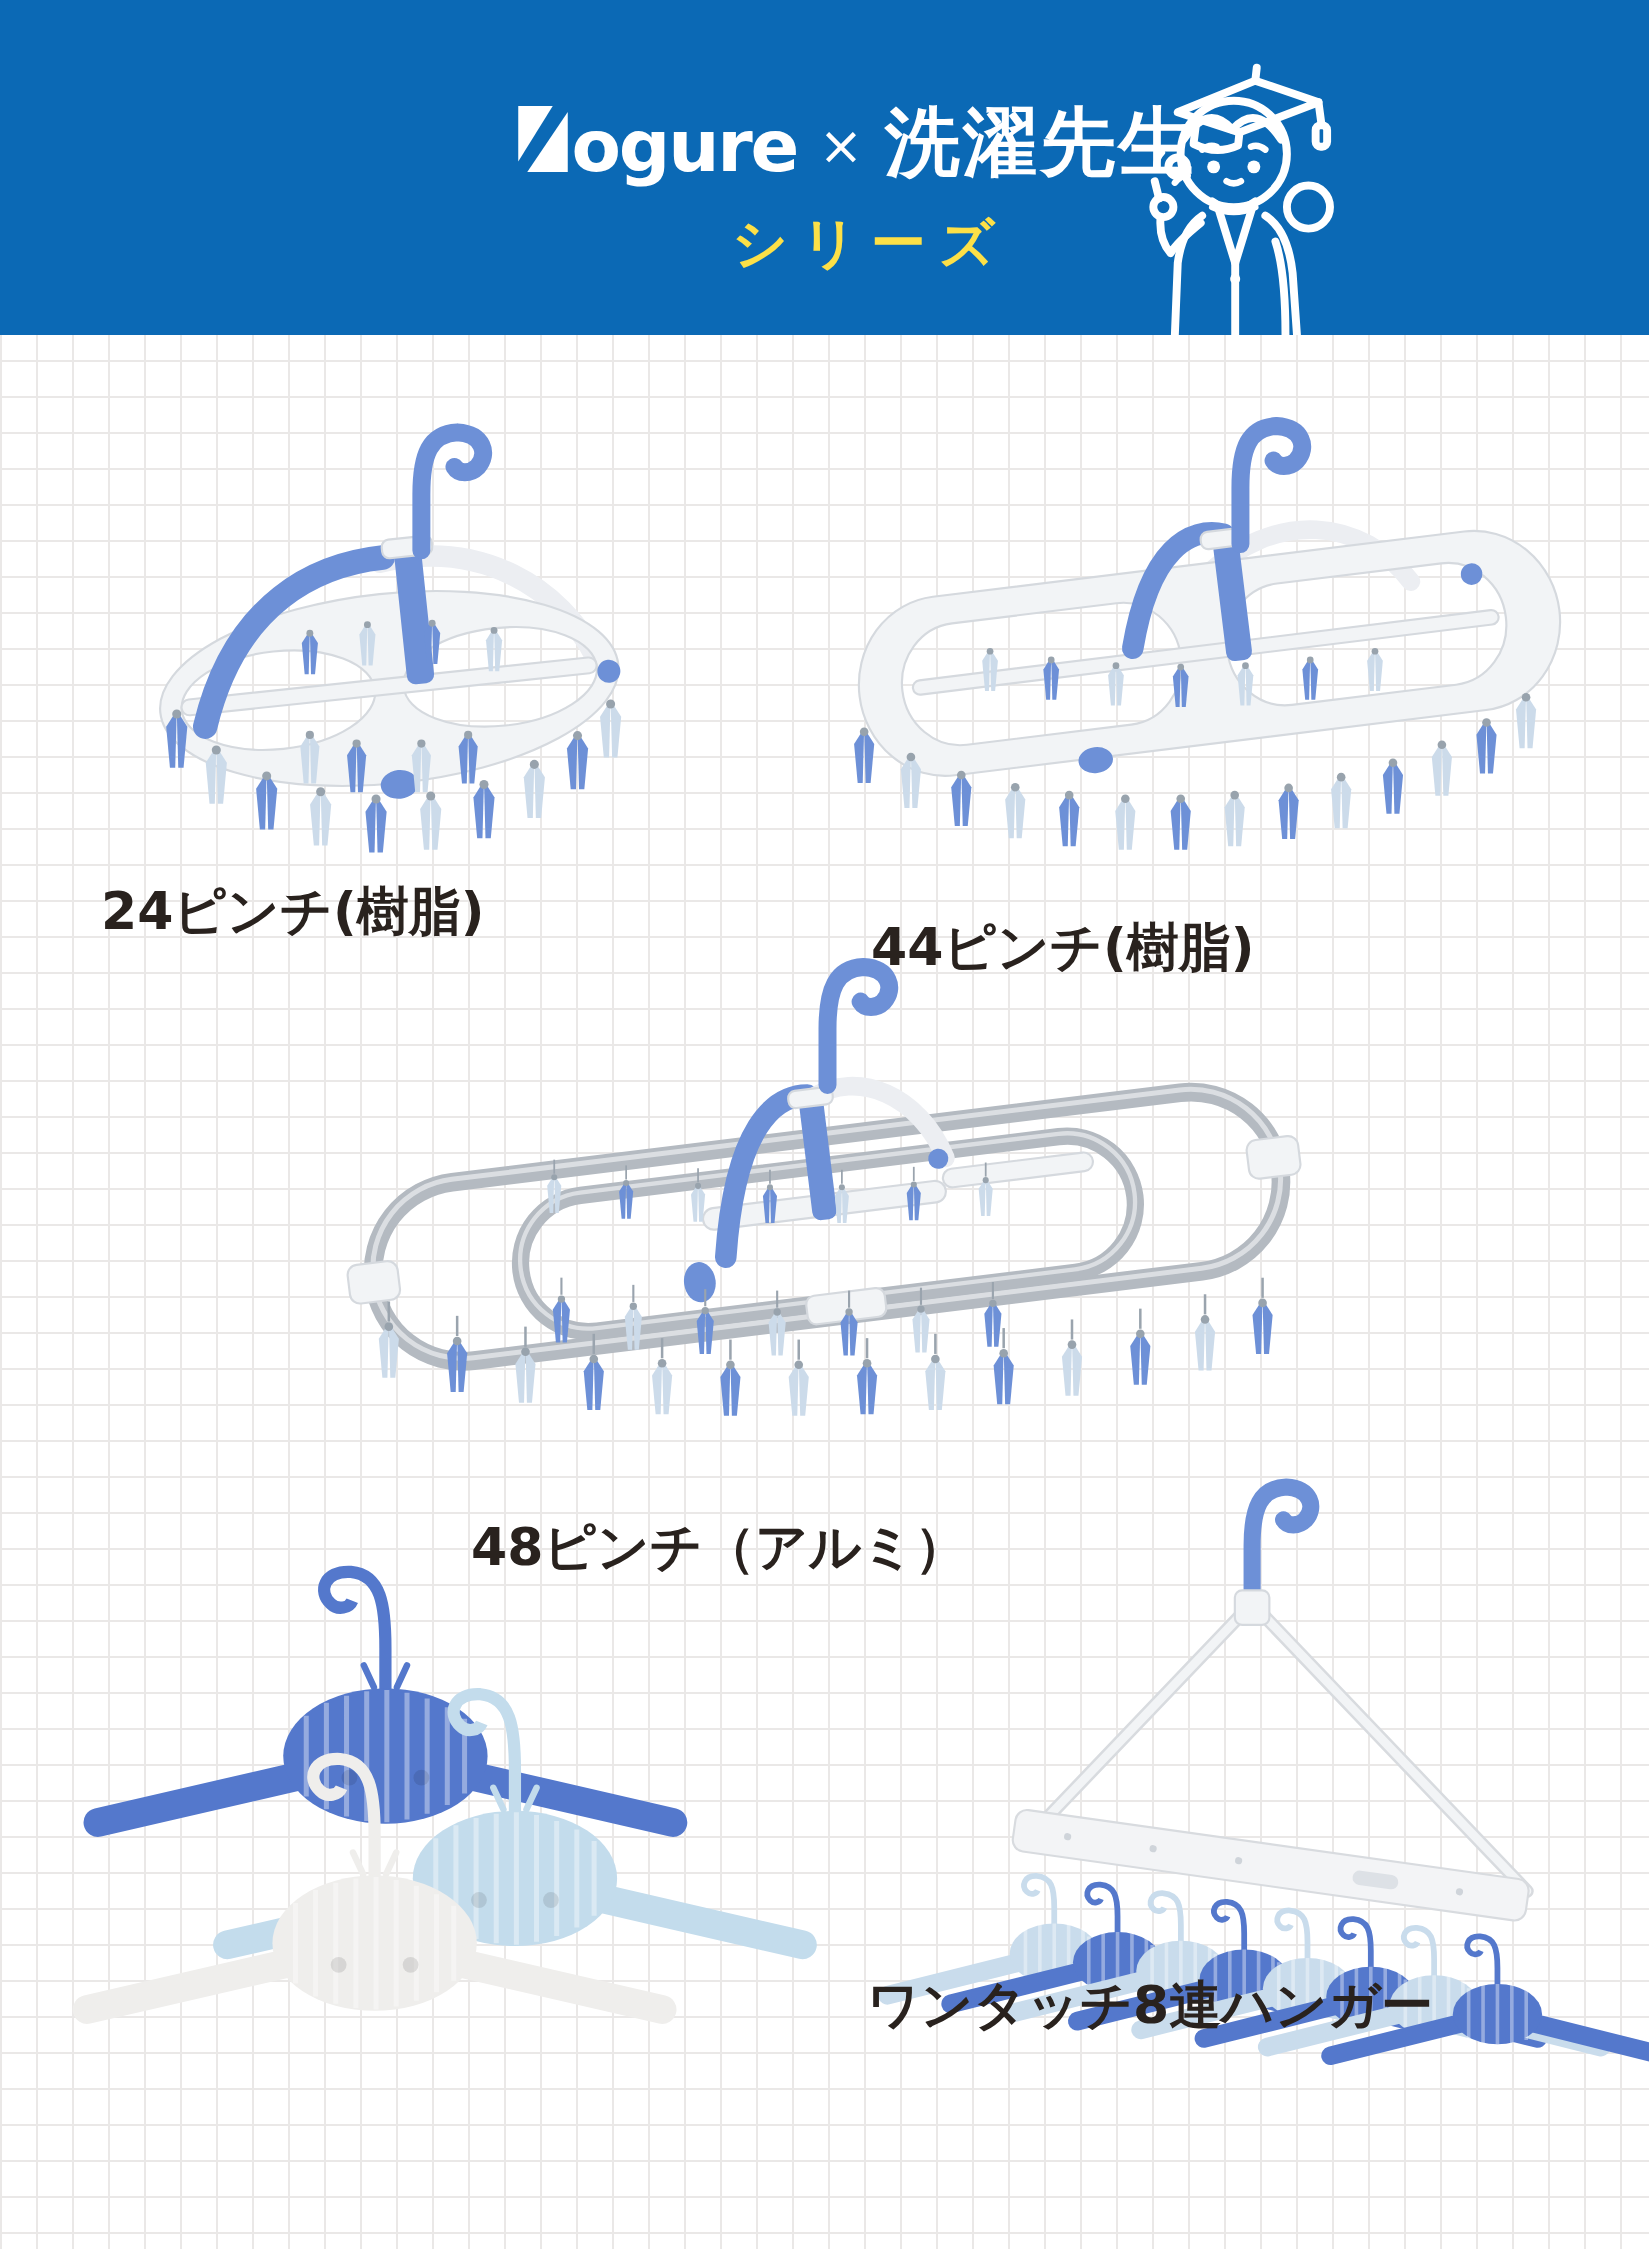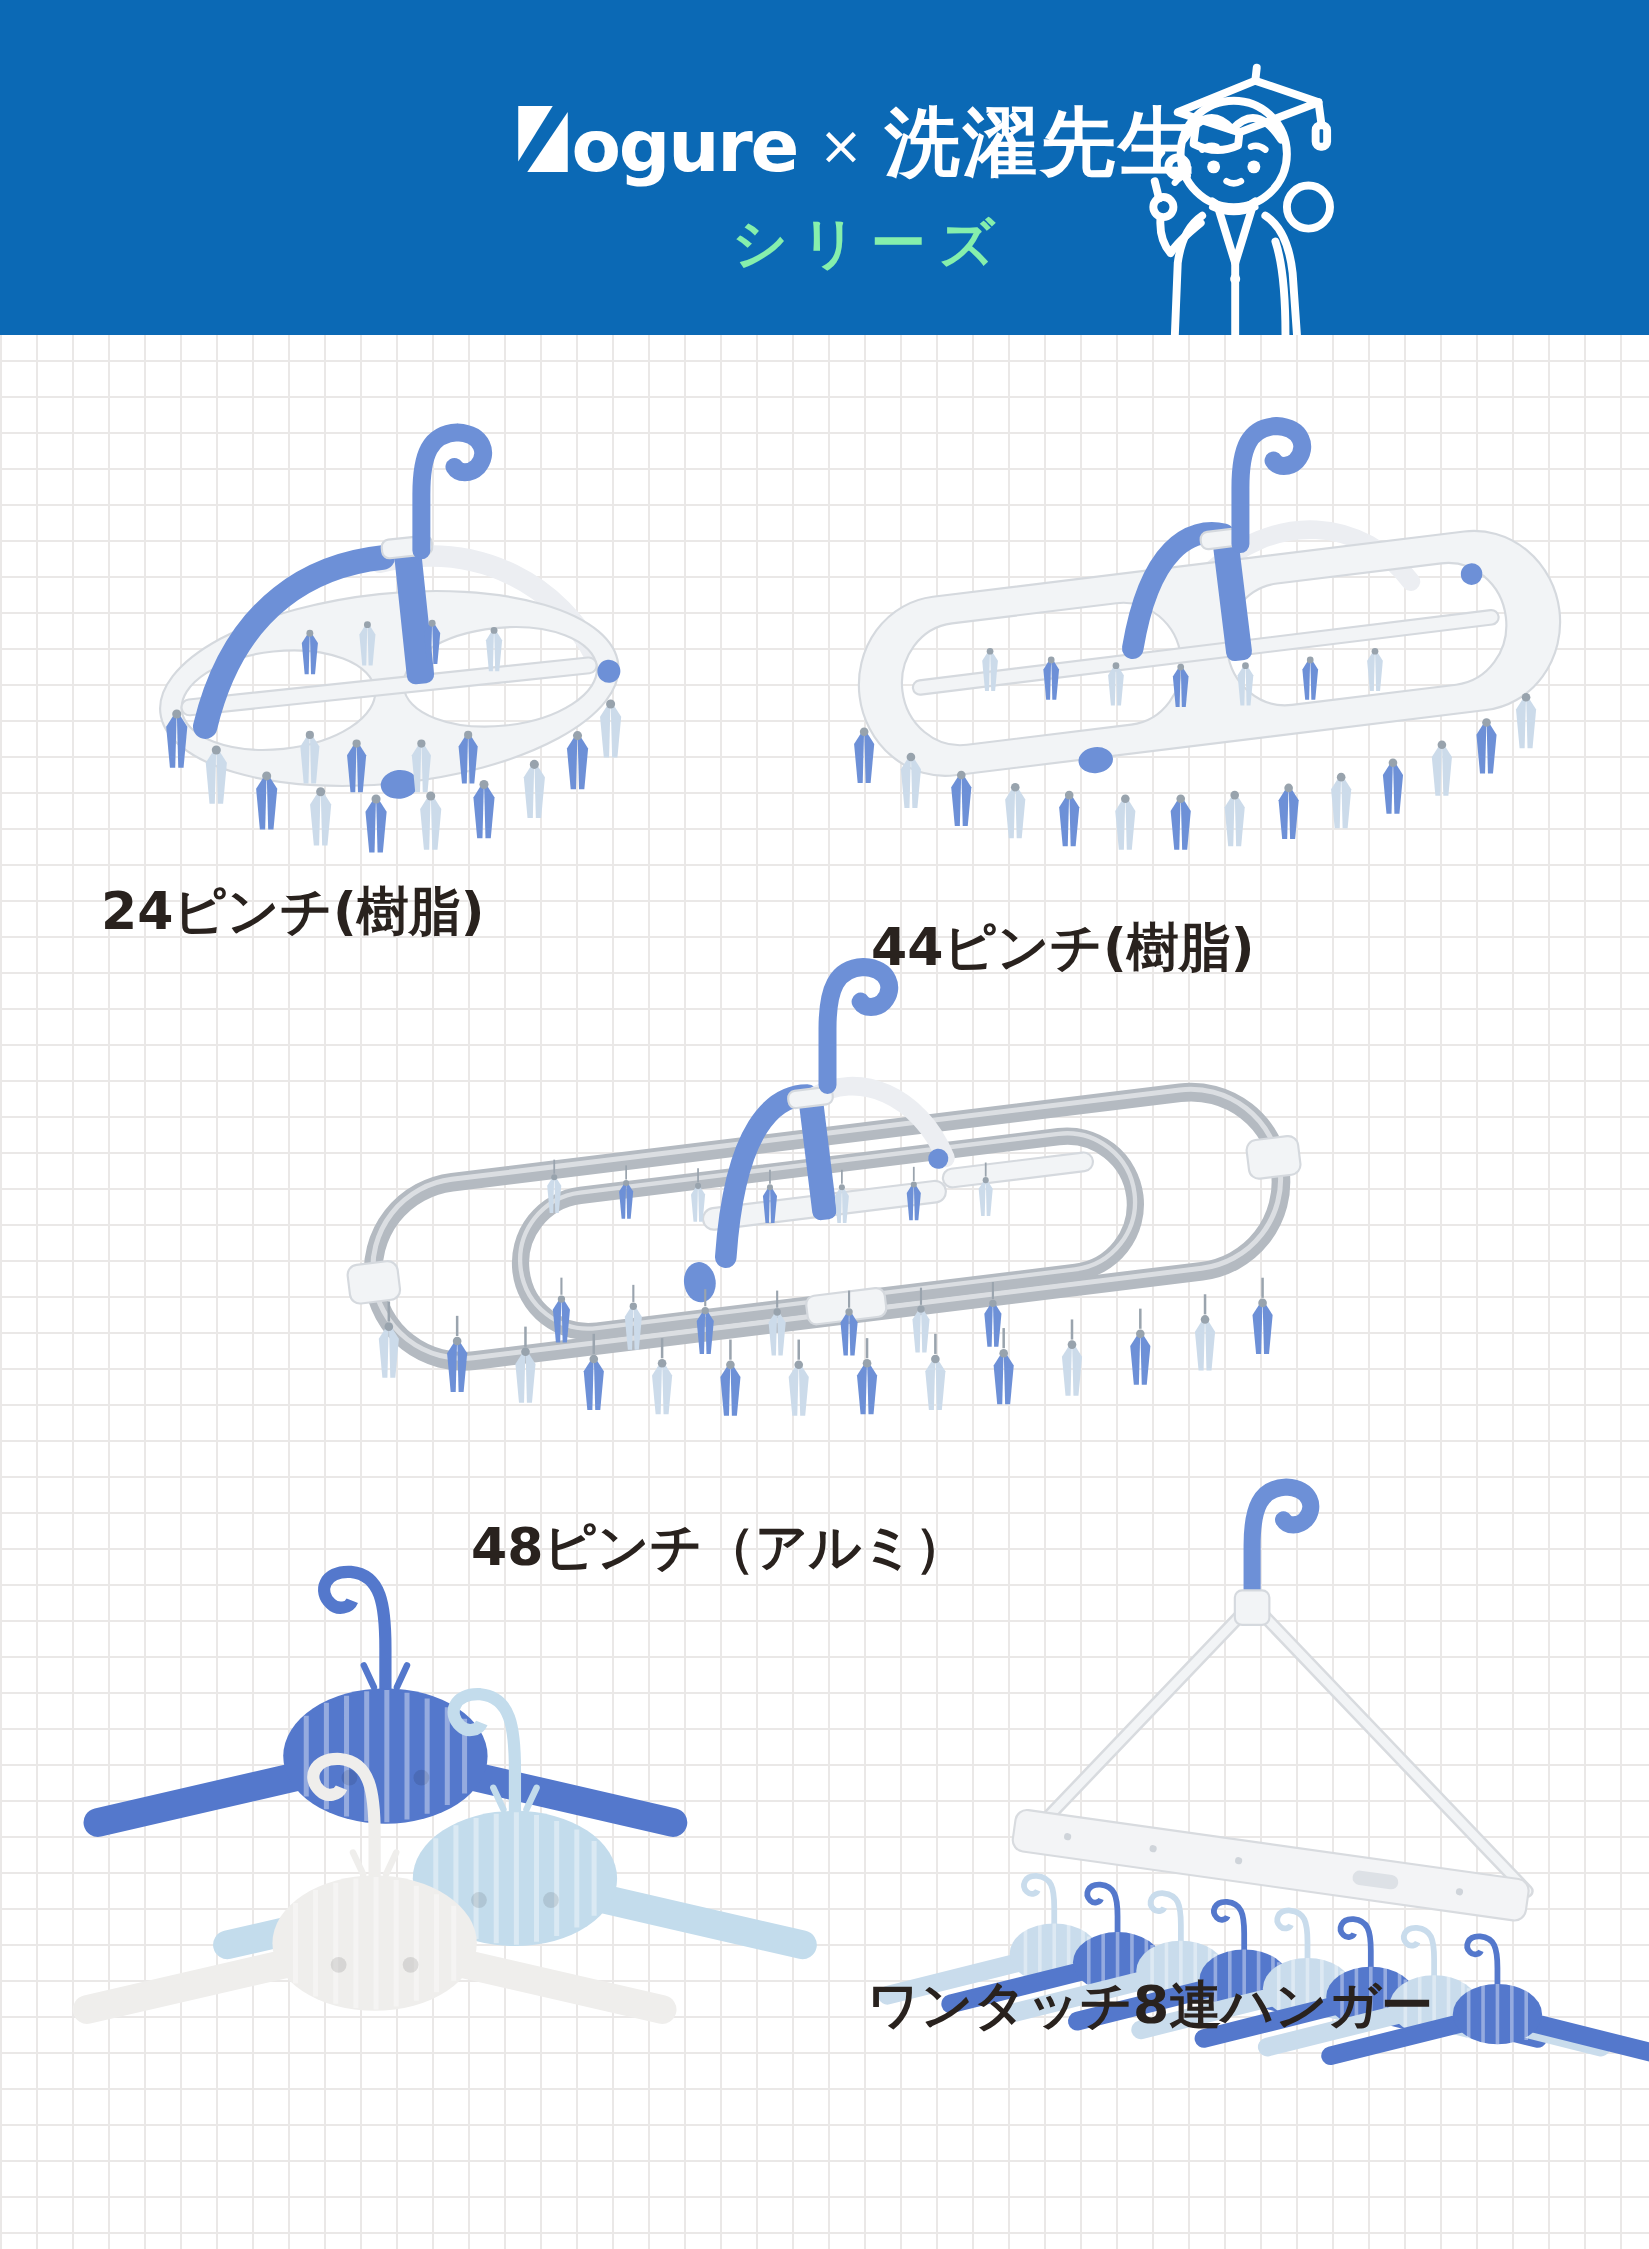--- a/index.html
+++ b/index.html
@@ -10,21 +10,21 @@
       linear-gradient(to bottom,#eae8e7 2.2px,transparent 2.2px);
     background-size:36px 36px;
     font-family:"DejaVu Sans",sans-serif;}
   .header{position:absolute;left:0;top:0;width:1650px;height:335px;background:#0b69b5;overflow:hidden}
   .logo-row{position:absolute;left:497px;top:99px;width:720px;height:86px;
     display:flex;align-items:center;justify-content:center;color:#fff}
   .kmark{width:50px;height:66px;fill:#fff;flex:0 0 auto;margin-top:-5.8px}
   .brand-rest{font-size:72px;font-weight:bold;letter-spacing:-2.2px;line-height:1;margin-left:4px;transform:translateY(4.3px)}
   .collab{font-size:53px;font-weight:400;margin:0 21.6px;transform:translateY(2.9px)}
   .partner{font-size:75px;font-weight:800;letter-spacing:2.9px;line-height:1}
-  .series{position:absolute;left:497px;top:207px;width:720px;text-align:center;color:#86efac;
+  .series{position:absolute;left:497px;top:207px;width:720px;text-align:center;color:#fde047;
     font-size:55px;font-weight:600;letter-spacing:13px;padding-left:13px}
   .mascot{position:absolute;left:1149px;top:26px;width:181px;height:309px}
   .product{position:absolute}
   .p1{left:94px;top:369px;width:590px;height:475px}
   .p2{left:803px;top:423px;width:813px;height:432px}
   .p3{left:302px;top:957px;width:1051px;height:489px}
   .p4{left:40px;top:1540px;width:734px;height:479px}
   .p5{left:849px;top:1481px;width:799px;height:554px}
   .caption{position:absolute;color:#29221e;font-weight:bold;font-size:52px;text-align:left;line-height:1.5}
   .cap1{left:101px;top:872px;width:648px}

